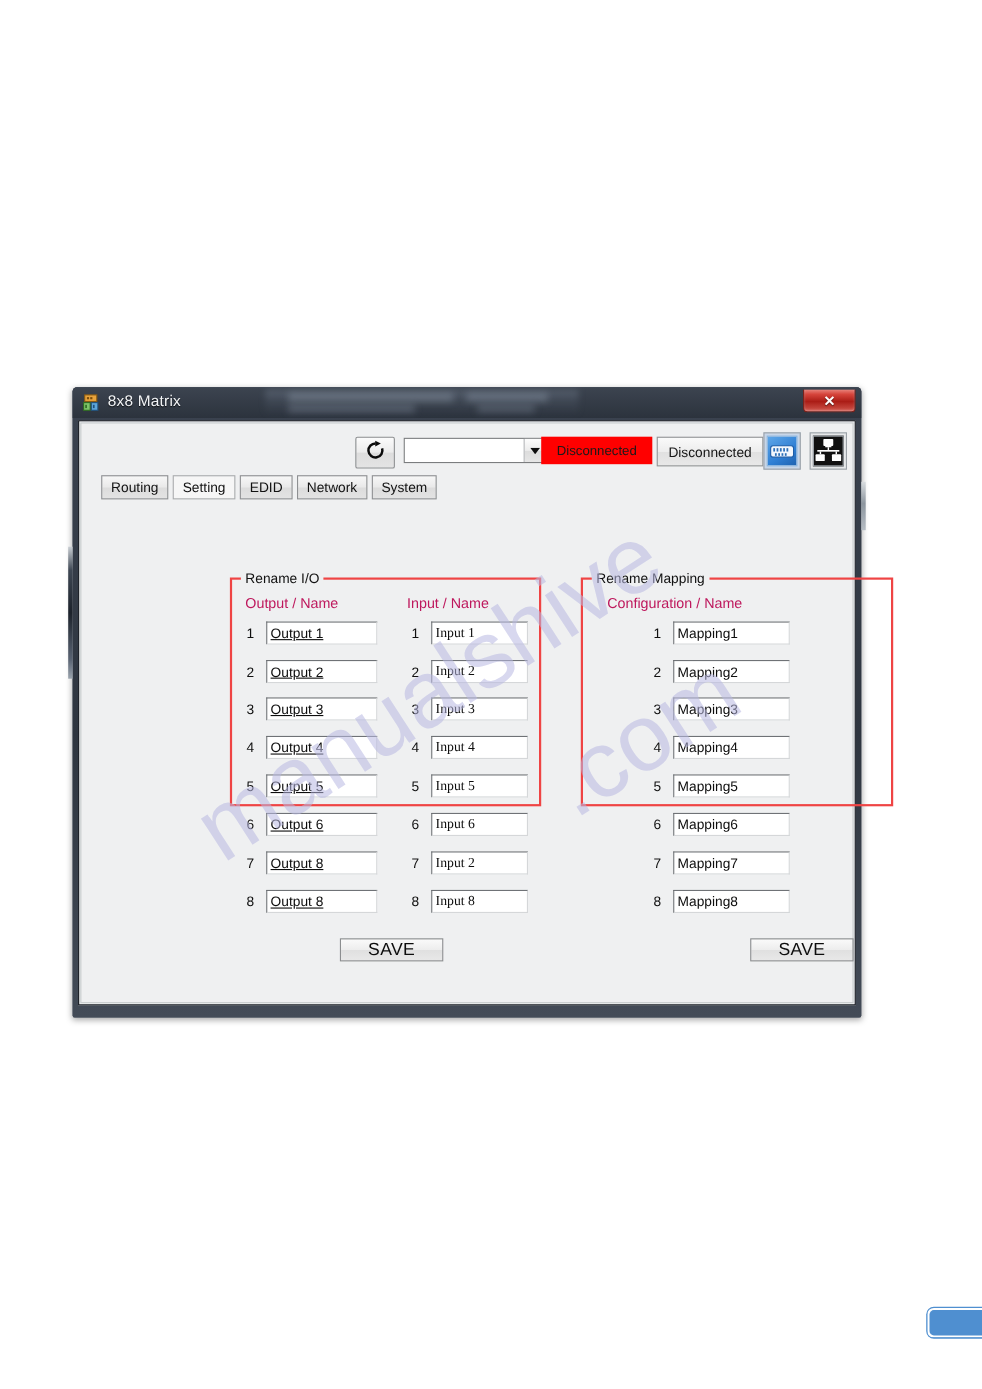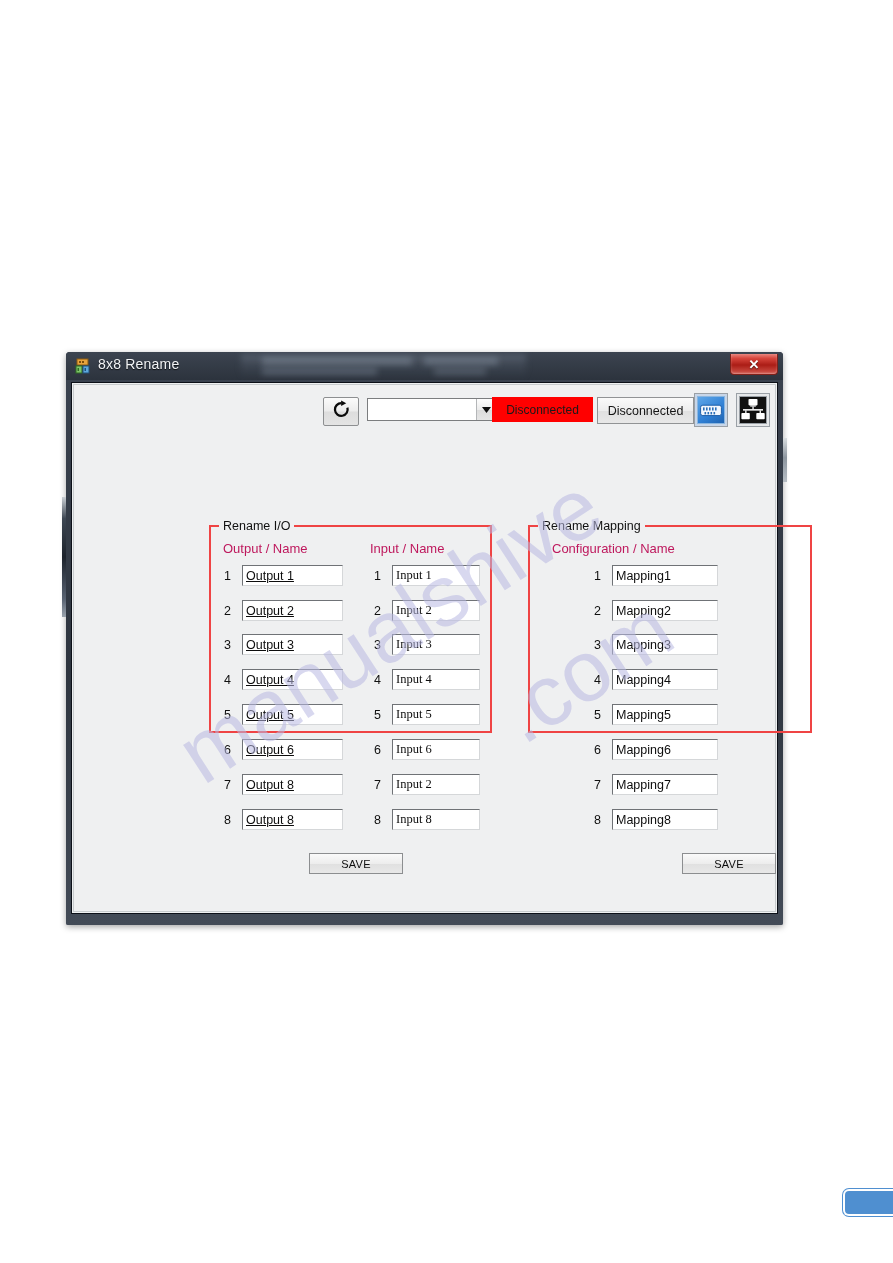--- a/index.html
+++ b/index.html
@@ -355,21 +355,21 @@
   .txt-w-in  { width: 88px; font-family: Liberation Serif, serif; }
   .txt-w-map { width: 106px; }
 
   .save-btn {
     position: absolute;
     height: 21px;
     background: linear-gradient(180deg,#fafafa 0%,#ededed 50%,#e0e0e0 52%,#e8e8e8 100%);
     border: 1px solid #8c8e90;
     box-sizing: border-box;
     display: flex; align-items: center; justify-content: center;
-    font-size: 11px;
+    font-size: 16px;
     color: #0d0d0d;
     cursor: pointer;
     letter-spacing: .3px;
   }
   #save-io  { left: 98px; top: 326px; width: 94px; }
   #save-map { left: 152px; top: 326px; width: 94px; }
 
   
   .page-tab {
     position: absolute;
@@ -410,21 +410,21 @@
       <svg width="16" height="16" viewBox="0 0 16 16">
         <rect x="2" y="1" width="11" height="6" fill="#e8a33d" stroke="#8a5b12" stroke-width="1"></rect>
         <rect x="4" y="3" width="2" height="2" fill="#7d4e0b"></rect>
         <rect x="7" y="3" width="2" height="2" fill="#7d4e0b"></rect>
         <rect x="1" y="8" width="6" height="7" fill="#7ec46a" stroke="#2f6b22" stroke-width="1"></rect>
         <rect x="8" y="8" width="6" height="7" fill="#5da7dc" stroke="#22527c" stroke-width="1"></rect>
         <rect x="2.5" y="10" width="1.5" height="3" fill="#2f6b22"></rect>
         <rect x="9.5" y="10" width="1.5" height="3" fill="#22527c"></rect>
       </svg>
     </div>
-    <div class="title-text">8x8 Rename</div>
+    <div class="title-text">8x8 Matrix</div>
     <div class="close-btn">✕</div>
   </div>
 
   <div class="client">
     <div class="client-inner">
 
       <div class="toolbar">
 
         <div class="refresh-btn">
           <span>
@@ -474,20 +474,27 @@
               <rect x="12.4" y="8.6" width="1.3" height="2.7" fill="#ffffff"></rect>
               <rect x="5.2" y="12.4" width="1.3" height="2.6" fill="#ffffff"></rect>
               <rect x="19.6" y="12.4" width="1.3" height="2.6" fill="#ffffff"></rect>
               <rect x="1.4" y="15" width="8.4" height="6.2" rx="0.8" fill="#ffffff"></rect>
               <rect x="16.3" y="15" width="8.4" height="6.2" rx="0.8" fill="#ffffff"></rect>
             </svg>
           </div>
         </div>
       </div>
 
+      <div class="tabs">
+        <div class="tab">Routing</div>
+        <div class="tab active">Setting</div>
+        <div class="tab">EDID</div>
+        <div class="tab">Network</div>
+        <div class="tab">System</div>
+      </div>
 
       <div class="groupbox" id="grp-io">
         <div class="group-title">Rename  I/O</div>
 
         <div class="col-header" style="left:12px; top:14px;">Output  /  Name</div>
         <div class="col-header" style="left:159px; top:14px;">Input  /  Name</div>
 
         <div class="row" style="left:13px; top:38px;">
           <div class="row-index">1</div>
           <div class="txtfield txt-w-out">Output 1</div>

